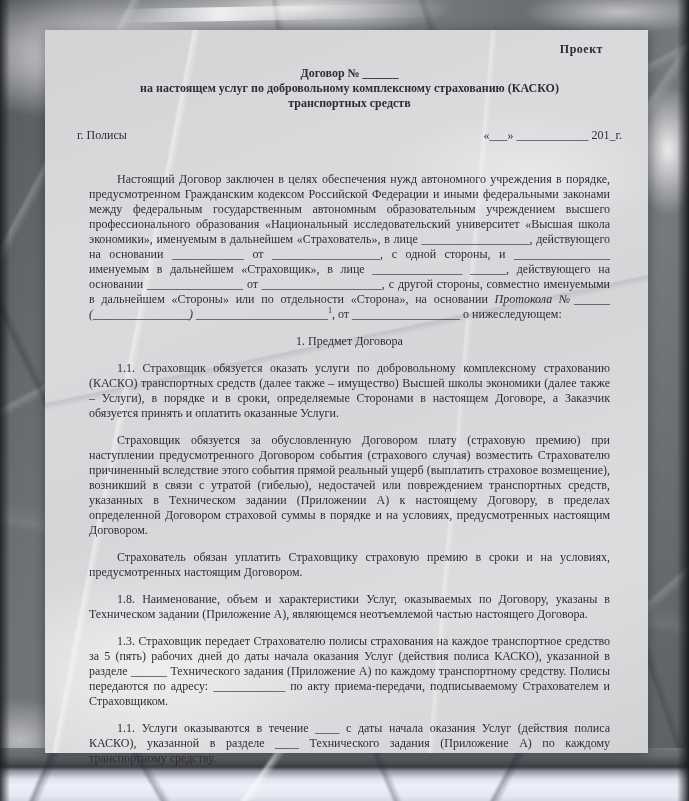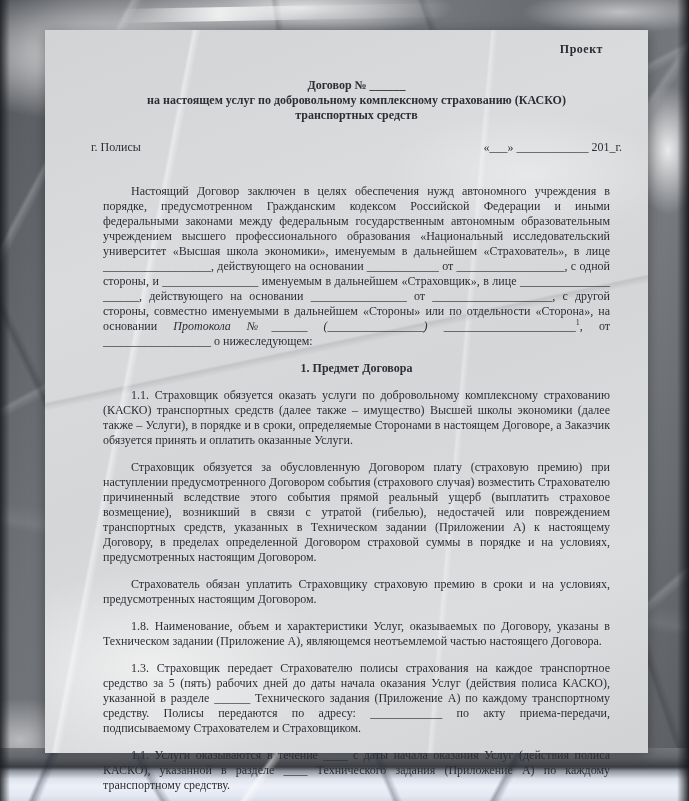--- a/index.html
+++ b/index.html
@@ -80,52 +80,52 @@
     background:
       radial-gradient(ellipse 260px 140px at 18% 88%, rgba(255,255,255,.55), rgba(255,255,255,0) 70%),
       radial-gradient(ellipse 200px 90px at 80% 20%, rgba(255,255,255,.4), rgba(255,255,255,0) 70%),
       linear-gradient(101deg, transparent 19.7%, rgba(255,255,255,.45) 20.1%, transparent 21%),
       linear-gradient(168deg, transparent 43.7%, rgba(150,152,156,.3) 44%, transparent 44.8%),
       linear-gradient(95deg, transparent 66.8%, rgba(255,255,255,.35) 67.2%, transparent 68%);
   }
 
   .content {
     position: relative;
-    padding: 12px 26px 0 46px;
+    padding: 12px 26px 0 32px;
     color: #2d2d35;
     font-size: 12px;
     line-height: 15px;
   }
 
   .project-mark {
     text-align: right;
     padding-right: 19px;
     font-weight: bold;
     letter-spacing: .5px;
   }
   .title-block {
-    margin-top: 21px;
+    margin-top: 9px;
     text-align: center;
     font-weight: bold;
   }
   .place-date-row {
     margin-top: 17px;
     display: flex;
     justify-content: space-between;
   }
   .para {
     margin: 12px;
     text-align: justify;
     text-indent: 28px;
   }
   .intro-para { margin-top: 29px; }
   .section-heading {
     margin-top: 10px;
     text-align: center;
-    font-weight: bold;
+    font-weight: normal;
   }
   .gap-before { margin-top: 4px; }
   .italic { font-style: italic; }
   sup { font-size: 8px; line-height: 0; }
 </style>
 </head>
 <body>
 
 <div class="foil-base"></div>
 <div class="foil-creases"></div>

